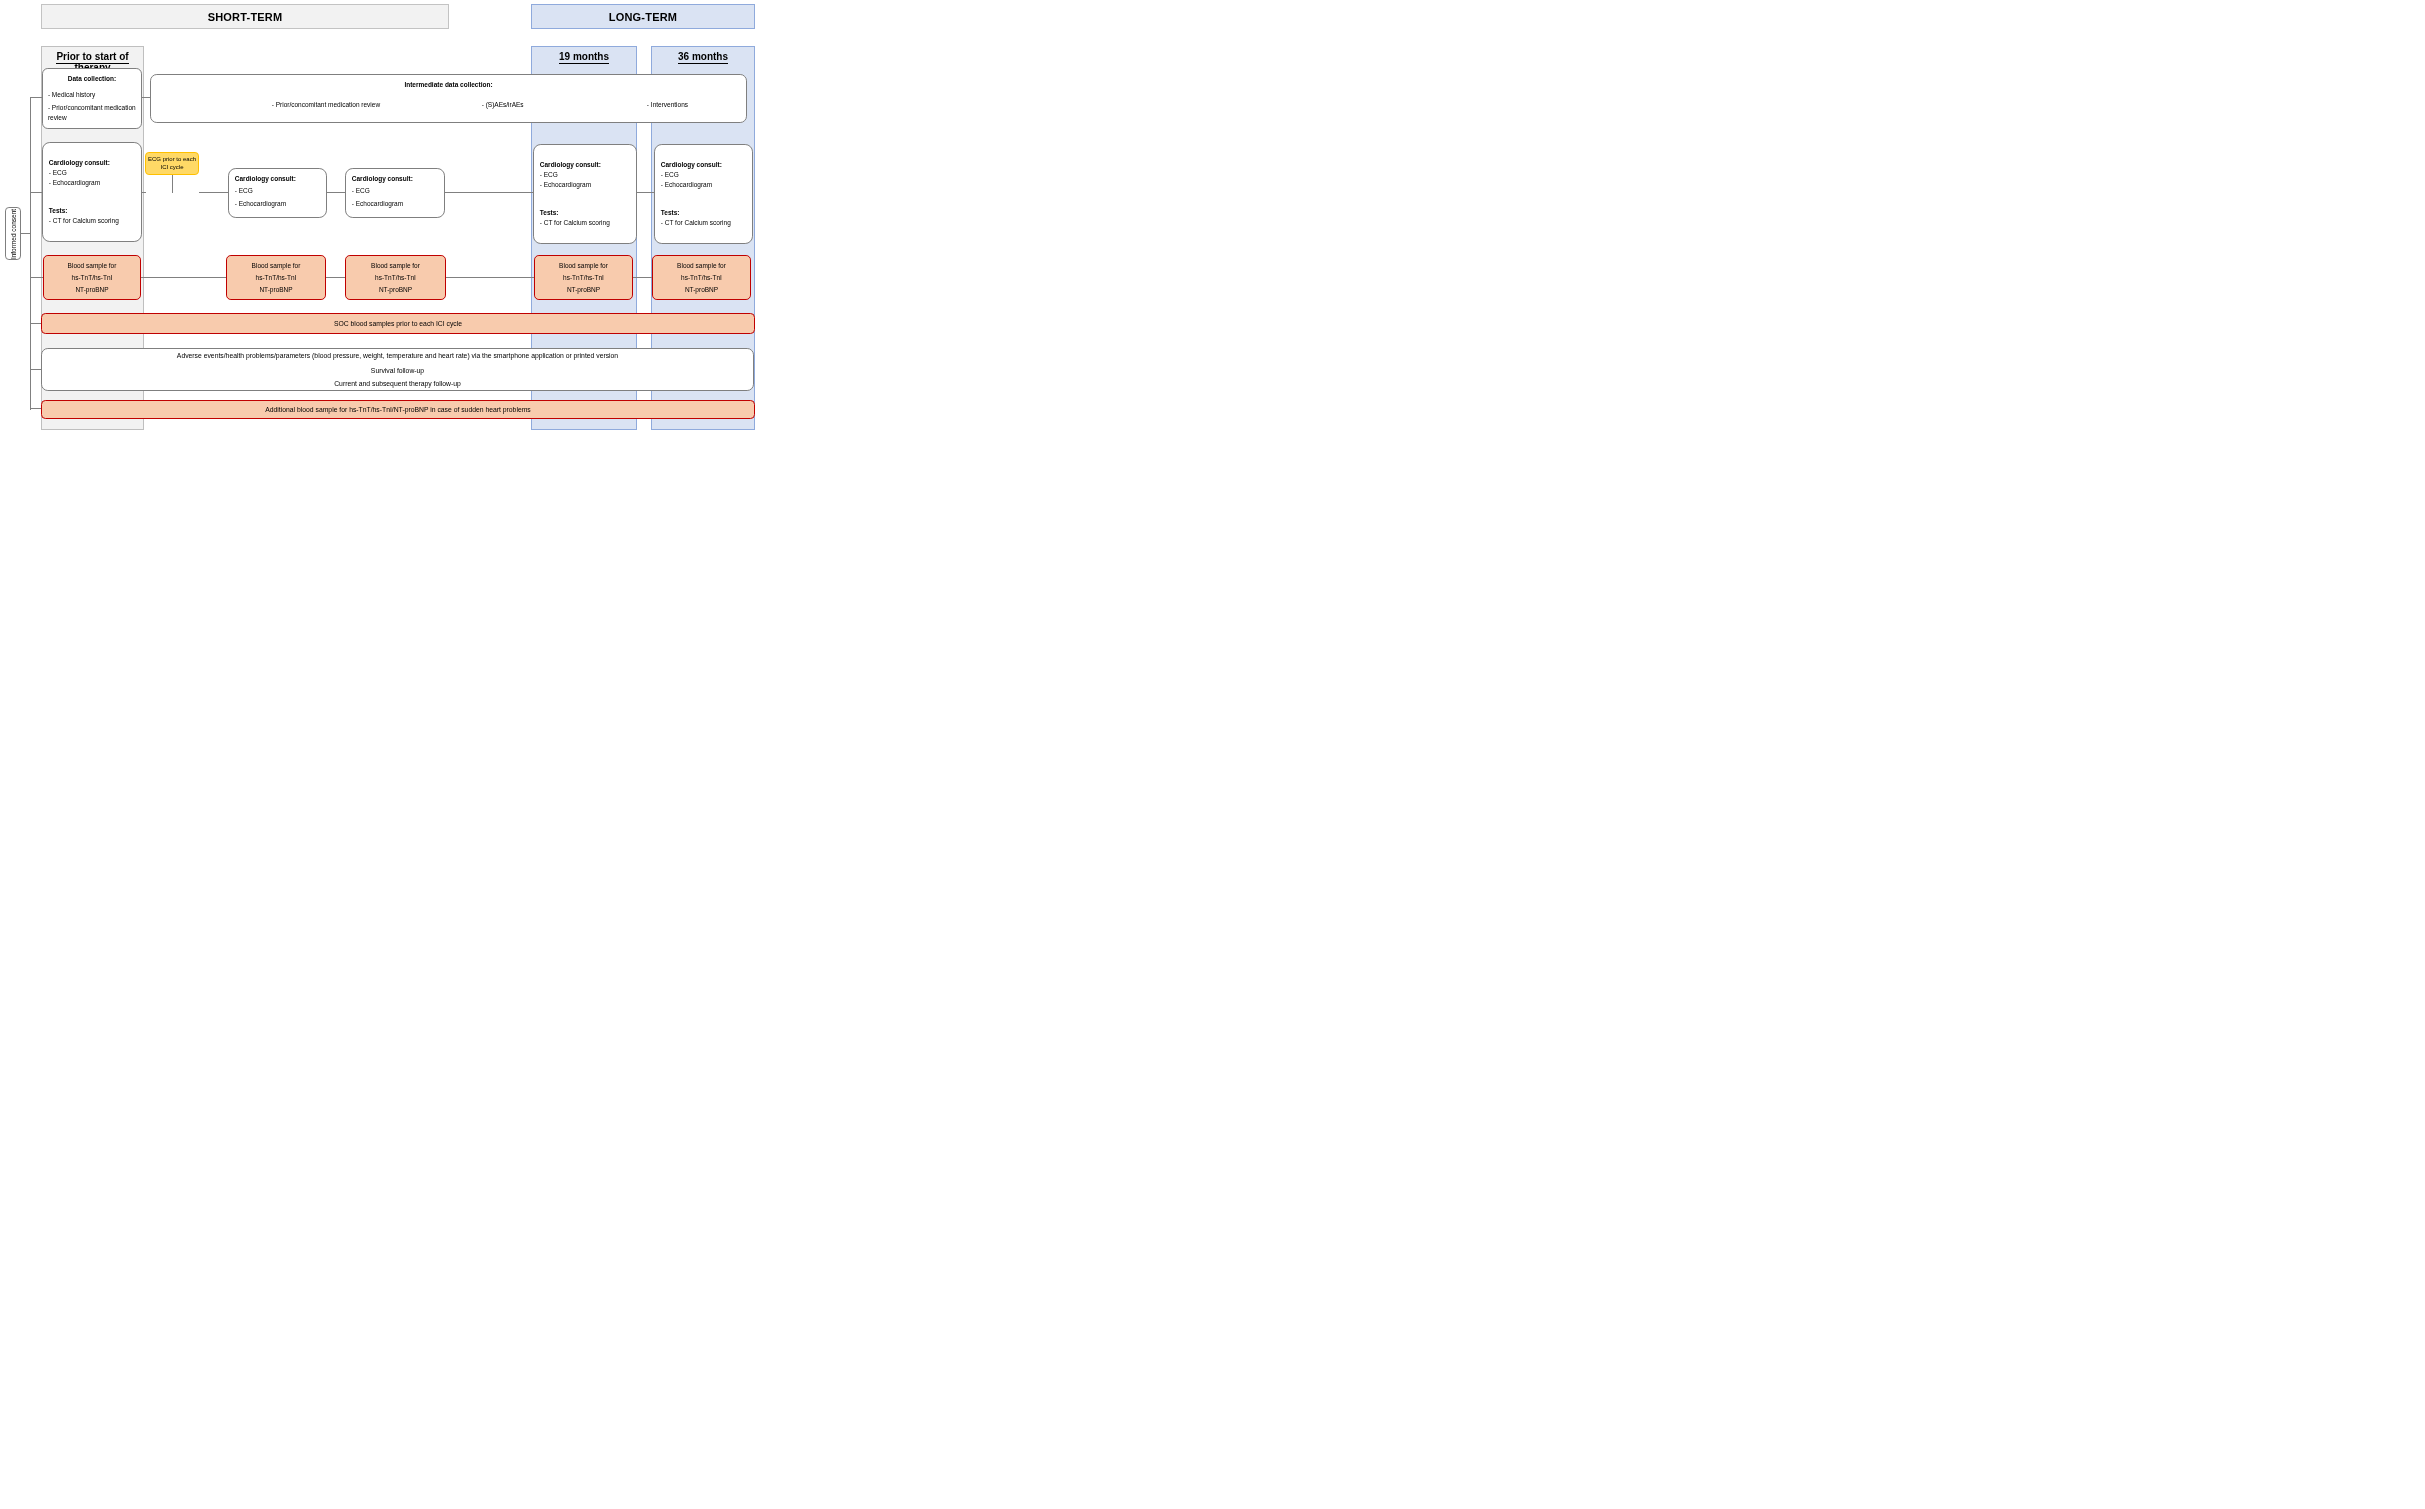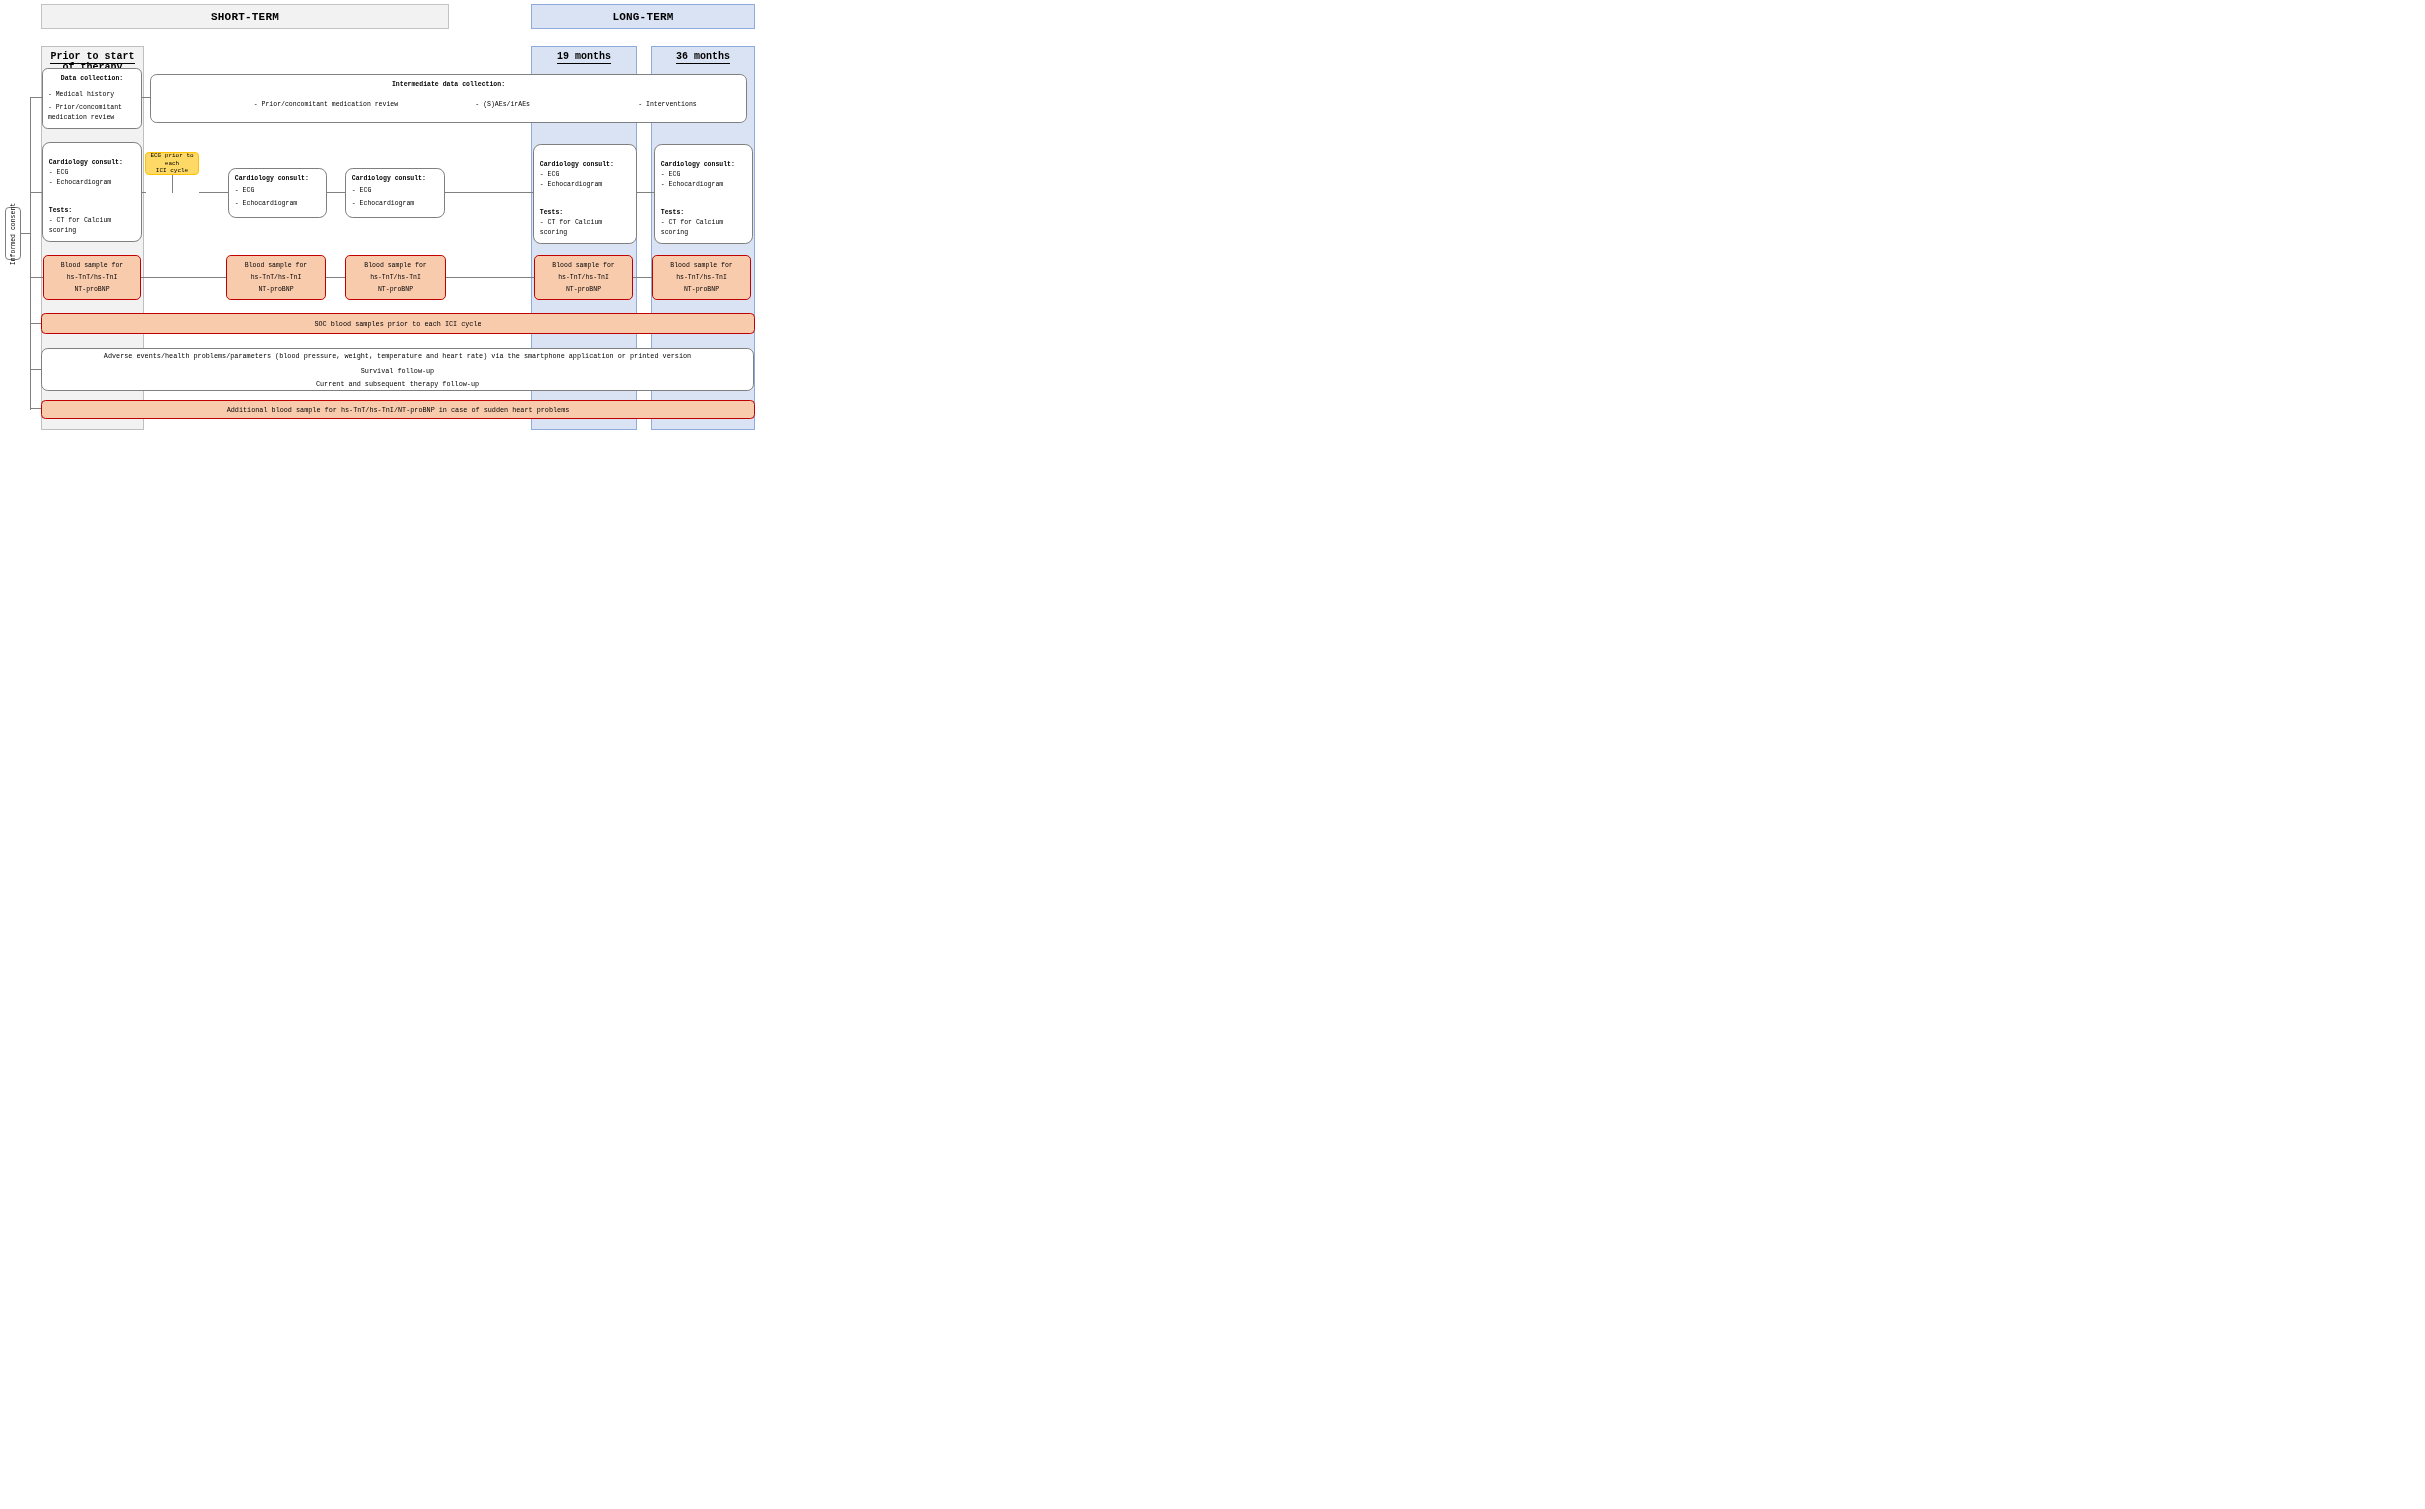--- a/index.html
+++ b/index.html
@@ -1,18 +1,18 @@
 <!DOCTYPE html>
 <html style="font-size:7.8px"><head>
 <meta charset="utf-8">
 <style>
   html,body{margin:0;padding:0;background:#ffffff;}
   .canvas{
     position:relative;width:761px;height:432px;background:#ffffff;
-    font-family:Liberation Mono, monospace;color:#000;overflow:hidden;
+    font-family:Liberation Sans, sans-serif;color:#000;overflow:hidden;
   }
   
   .band{position:absolute;top:46px;height:384px;box-sizing:border-box;}
   .band.gray{background:#f2f2f2;border:0.5px solid #bfbfbf;}
   .band.blue{background:#dae3f3;border:0.5px solid #8faadc;}
   .col-label{position:absolute;top:4.4px;left:0;right:0;text-align:center;font-weight:bold;font-size:10px;}
   .col-label span{border-bottom:1px solid #000;padding-bottom:0.5px;}
   
   .phase{position:absolute;top:4.4px;height:25px;box-sizing:border-box;display:flex;align-items:center;justify-content:center;
          font-weight:bold;font-size:11px;letter-spacing:0.2px;}

